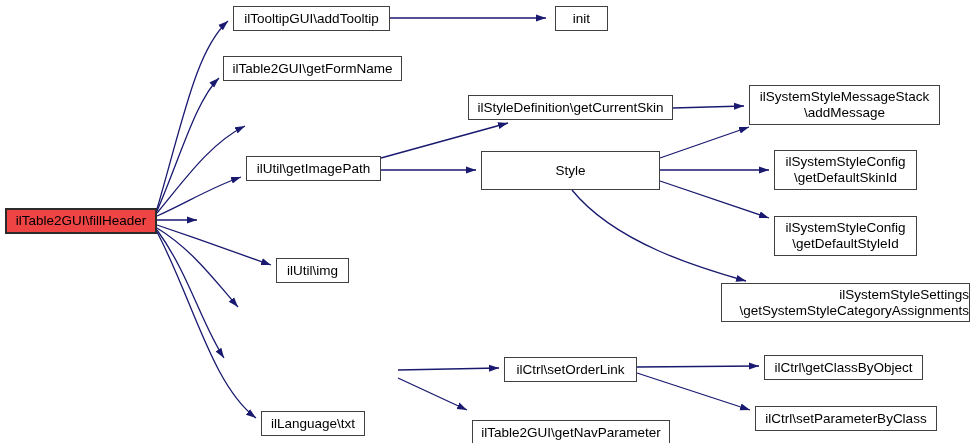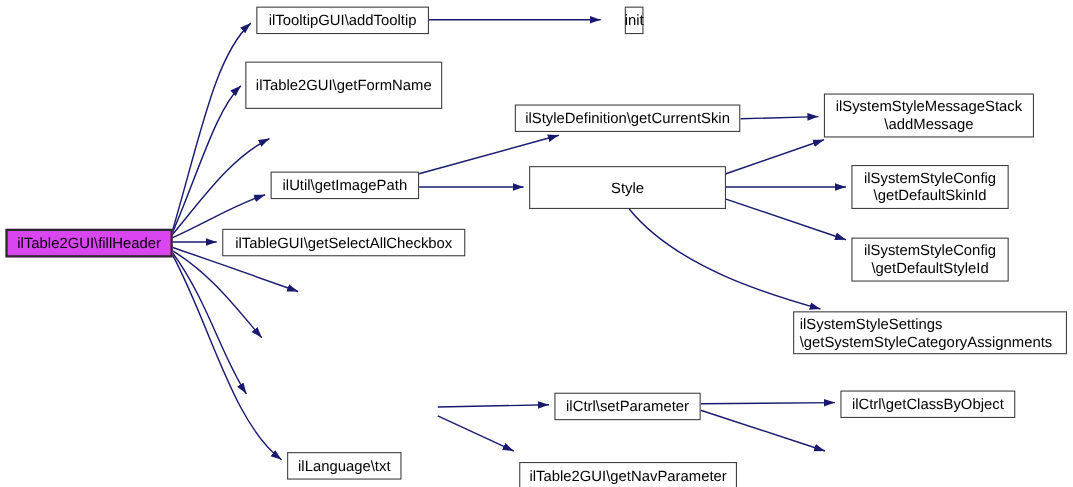--- a/index.html
+++ b/index.html
@@ -8,22 +8,22 @@
     font-family:"Liberation Sans",sans-serif;font-size:13.5px;color:#000000;
   }
   .edges{position:absolute;left:0;top:0;width:975px;height:443px;}
   .edge{fill:none;stroke:#191970;stroke-width:1.3px;}
   .node{
     position:absolute;box-sizing:border-box;
     background:#ffffff;border:1px solid #404040;
     display:flex;flex-direction:column;align-items:center;justify-content:center;
     line-height:16px;white-space:nowrap;text-align:center;cursor:pointer;
   }
-  .node.hl{background:#d946ef;border:2px solid #2b2b2b;}
-  .node.left{align-items:flex-start;text-align:left;padding-left:5px;}
+  .node.hl{background:#ef4444;border:2px solid #2b2b2b;}
+  .node.left{align-items:flex-end;text-align:left;padding-left:5px;}
 </style>
 </head>
 <body>
 
 <div class="stage">
 
   <svg class="edges" viewBox="0 0 975 443" xmlns="http://www.w3.org/2000/svg">
     <defs>
       <marker id="arrow" markerUnits="userSpaceOnUse" markerWidth="11" markerHeight="9" refX="10" refY="4" orient="auto">
         <path d="M0,0.5 L10,4 L0,7.5 Z" fill="#191970" stroke="none"></path>
@@ -53,37 +53,37 @@
   </svg>
 
   <div class="node hl" style="left:5px;top:208px;width:152px;height:26px">
     <span>ilTable2GUI\fillHeader</span>
   </div>
 
   <div class="node" style="left:233px;top:6px;width:157px;height:25px">
     <span>ilTooltipGUI\addTooltip</span>
   </div>
 
-  <div class="node" style="left:568px;top:6px;width:17px;height:25px">
+  <div class="node" style="left:555px;top:6px;width:53px;height:25px">
     <span>init</span>
   </div>
 
-  <div class="node" style="left:223px;top:56px;width:179px;height:43px">
+  <div class="node" style="left:223px;top:56px;width:179px;height:25px">
     <span>ilTable2GUI\getFormName</span>
   </div>
 
 
   <div class="node" style="left:246px;top:156px;width:135px;height:25px">
     <span>ilUtil\getImagePath</span>
   </div>
 
-  <div class="node" style="left:202px;top:208px;width:221px;height:25px">
-    <span>ilTableGUI\getSelectAllCheckbox</span>
+
+  <div class="node" style="left:276px;top:258px;width:73px;height:25px">
+    <span>ilUtil\img</span>
   </div>
-
 
 
 
   <div class="node" style="left:261px;top:411px;width:104px;height:25px">
     <span>ilLanguage\txt</span>
   </div>
 
   <div class="node" style="left:468px;top:95px;width:205px;height:25px">
     <span>ilStyleDefinition\getCurrentSkin</span>
   </div>
@@ -106,25 +106,28 @@
     <span>ilSystemStyleConfig</span>
     <span>\getDefaultStyleId</span>
   </div>
 
   <div class="node left" style="left:721px;top:283px;width:249px;height:39px">
     <span>ilSystemStyleSettings</span>
     <span>\getSystemStyleCategoryAssignments</span>
   </div>
 
   <div class="node" style="left:504px;top:357px;width:133px;height:25px">
-    <span>ilCtrl\setParameter</span>
+    <span>ilCtrl\setOrderLink</span>
   </div>
 
   <div class="node" style="left:472px;top:420px;width:198px;height:25px">
     <span>ilTable2GUI\getNavParameter</span>
   </div>
 
   <div class="node" style="left:764px;top:355px;width:159px;height:25px">
     <span>ilCtrl\getClassByObject</span>
   </div>
 
+  <div class="node" style="left:755px;top:406px;width:182px;height:25px">
+    <span>ilCtrl\setParameterByClass</span>
+  </div>
 
 </div>
 
 </body></html>

